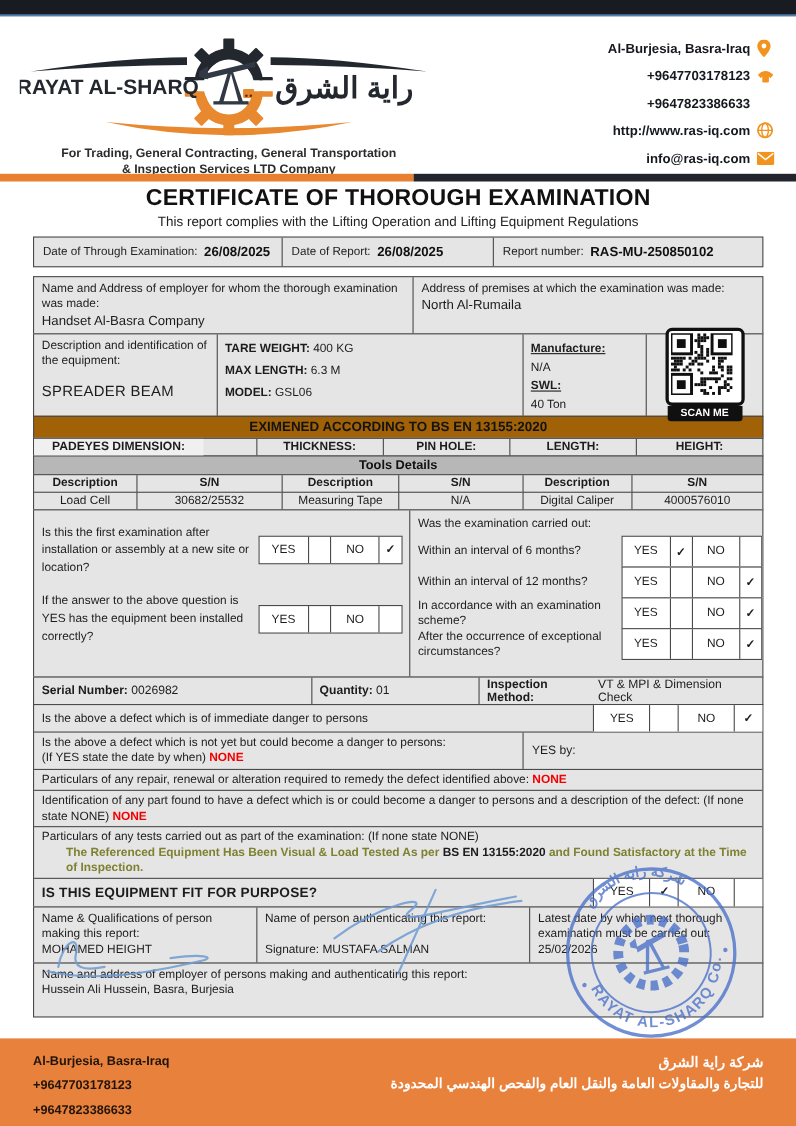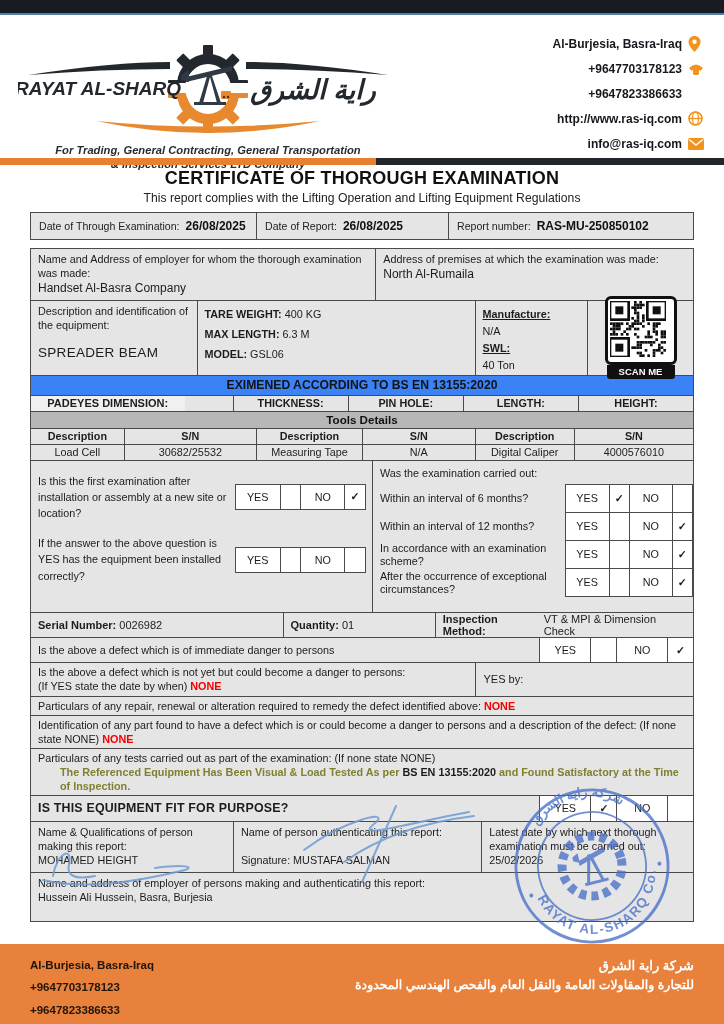--- a/index.html
+++ b/index.html
@@ -2,34 +2,34 @@
 <html><head>
 <meta charset="utf-8">
 <style>
   html,body{margin:0;padding:0;background:#fff;}
   .page{position:relative;width:724px;height:1024px;background:#fff;overflow:hidden;
         font-family:"Liberation Sans",sans-serif;color:#1c1c1c;}
   
   .topbar{position:absolute;top:0;left:0;width:724px;height:13px;background:#181c22;border-bottom:2px solid #4d7fae;}
   
   .header{position:absolute;top:15px;left:0;width:724px;height:143px;background:#fff;}
-  .logo-block{position:absolute;left:18px;top:18px;width:380px;font-style:italic;}
+  .logo-block{position:absolute;left:18px;top:8px;width:380px;}
   .logo-svg{display:block;}
   .tagline{text-align:center;font-size:11.2px;font-weight:bold;color:#2c2c2c;line-height:1.25;margin-top:-2px;}
   .contacts{position:absolute;right:16px;top:16px;width:230px;}
   .c-row{display:flex;justify-content:flex-end;align-items:center;height:25px;}
   .c-text{font-size:12px;font-weight:bold;color:#15181d;}
   .c-ico{width:20px;height:16px;margin-left:6px;display:flex;align-items:center;justify-content:flex-start;}
   
   .divider{position:absolute;top:158px;left:0;width:724px;height:7px;display:flex;}
   .div-orange{width:52%;background:#E8802F;}
   .div-black{width:48%;background:#22262c;}
   
   .doc{position:absolute;top:168px;left:30px;width:664px;}
-  .title{font-size:18px;font-weight:bold;text-align:center;color:#111;letter-spacing:.2px;}
+  .title{font-size:21px;font-weight:bold;text-align:center;color:#111;letter-spacing:.2px;}
   .subtitle{font-size:12.2px;text-align:center;color:#222;margin-top:2px;}
   .sect{border:1px solid #4a4a4a;box-sizing:border-box;background:#e5e5e5;}
   .mt{margin-top:-1px;}
   .fs{font-size:10.8px;line-height:1.3;}
   .b{font-weight:bold;}
   .red{color:#f30000;font-weight:bold;}
   .olv{color:#7f8030;font-weight:600;}
   
   .dates{display:flex;margin-top:7px;height:28px;}
   .dates>div{display:flex;align-items:center;padding:0 8px;border-left:1px solid #4a4a4a;box-sizing:border-box;}
@@ -45,21 +45,21 @@
   .equip{display:flex;height:76px;}
   .equip>div{box-sizing:border-box;padding:3px 7px;border-left:1px solid #4a4a4a;}
   .equip>div:first-child{border-left:none;}
   .eq-name{font-size:13.5px;margin-top:12px;letter-spacing:.3px;}
   .spec-line{margin-top:3px;font-size:10.8px;}
   .ul{text-decoration:underline;}
   .qr-wrap{display:flex;flex-direction:column;align-items:center;justify-content:center;}
   .qrbox{width:62px;height:62px;border:3px solid #101010;border-radius:6px;background:#fff;padding:2px;}
   .qrlabel{width:68px;background:#101010;color:#fff;font-size:9.5px;font-weight:bold;text-align:center;padding:1px 0;border-radius:0 0 3px 3px;}
   
-  .banner{background:#3b82f6;border:1px solid #4a4a4a;box-sizing:border-box;text-align:center;
+  .banner{background:#a16207;border:1px solid #4a4a4a;box-sizing:border-box;text-align:center;
           font-size:12.2px;font-weight:bold;color:#131313;padding:2.5px 0;}
   .graybanner{background:#b7b7b7;border:1px solid #4a4a4a;box-sizing:border-box;text-align:center;
           font-size:11.6px;font-weight:bold;color:#111;padding:1.5px 0;}
   
   .pad{display:flex;gap:48px;}
   .pad-label{width:25%;background:#f0f0f0;display:flex;align-items:center;justify-content:center;
              font-weight:bold;font-size:11px;box-sizing:border-box;}
   .pad-grid{width:75%;}
   .pad-row{display:flex;}
   .pad-row>div{width:25%;text-align:center;border-left:1px solid #4a4a4a;border-bottom:1px solid #4a4a4a;

